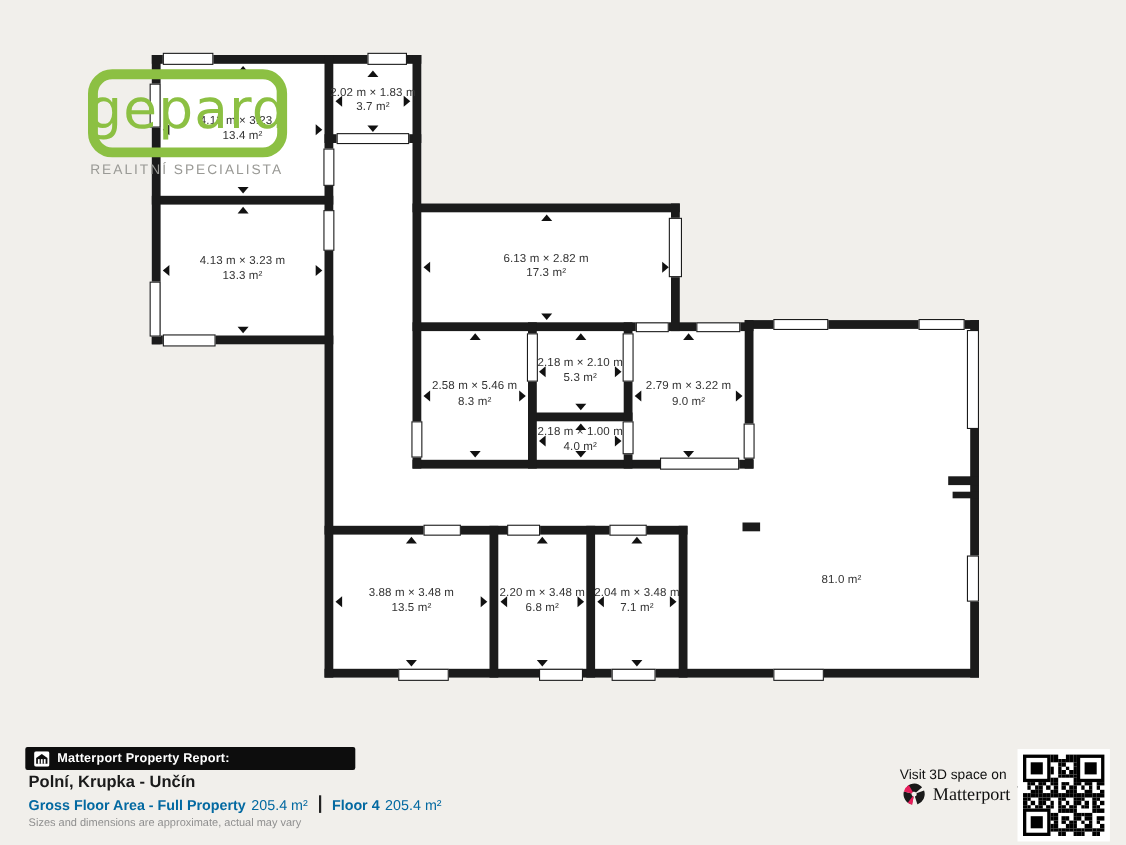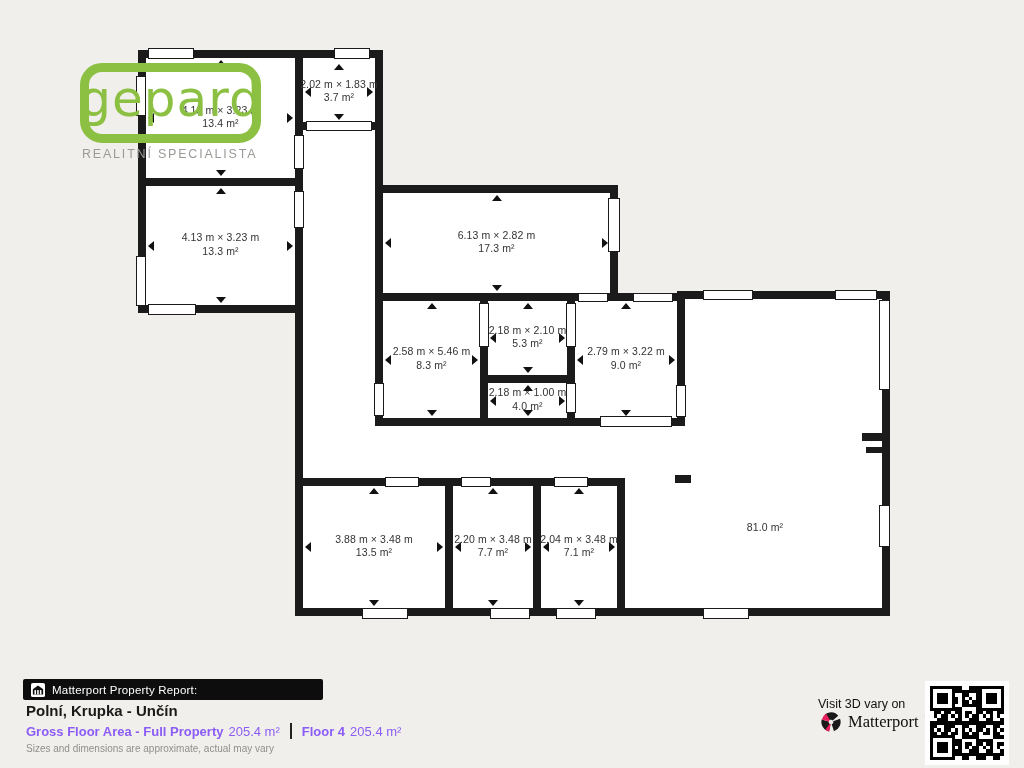--- a/index.html
+++ b/index.html
@@ -20,23 +20,23 @@
   .mk-l{top:50%;left:2px;transform:translateY(-50%);border-top:5px solid transparent;border-bottom:5px solid transparent;border-right:6px solid #111}
   .mk-r{top:50%;right:2px;transform:translateY(-50%);border-top:5px solid transparent;border-bottom:5px solid transparent;border-left:6px solid #111}
 
   
   .logo-box{position:absolute;left:80px;top:63px;width:181px;height:80px;border:9px solid #8cc043;border-radius:22px;box-sizing:border-box;display:flex;align-items:center;justify-content:center}
   .logo-word{font-family:"DejaVu Sans",sans-serif;font-size:50px;color:#8cc043;letter-spacing:1px;padding-bottom:8px}
   .logo-sub{position:absolute;left:82px;top:147px;font-size:12.5px;letter-spacing:1.8px;color:#9a9a96;font-weight:400}
 
   
   .f-bar{position:absolute;left:23px;top:679px;width:300px;height:21px;background:#0d0d0d;border-radius:2px;display:flex;align-items:center;gap:7px;padding-left:8px;box-sizing:border-box}
-  .f-bar-label{color:#fff;font-size:11.5px;font-weight:normal;letter-spacing:.2px}
+  .f-bar-label{color:#fff;font-size:11.5px;font-weight:bold;letter-spacing:.2px}
   .f-address{position:absolute;left:26px;top:702px;font-size:15px;font-weight:bold;color:#1a1a1a}
-  .f-stats{position:absolute;left:26px;top:723px;display:flex;align-items:center;font-size:13px;color:#8b5cf6}
+  .f-stats{position:absolute;left:26px;top:723px;display:flex;align-items:center;font-size:13px;color:#0369a1}
   .f-stats b{font-weight:bold}
   .f-div{width:2px;height:16px;background:#222;margin:0 10px}
   .f-disc{position:absolute;left:26px;top:743px;font-size:10px;color:#8f8f8f}
   .f-visit{position:absolute;left:818px;top:697px;font-size:12.5px;color:#111}
   .f-brand{position:absolute;left:820px;top:711px;display:flex;align-items:center;gap:6px}
   .f-brand-name{font-family:"Liberation Serif",serif;font-size:16.5px;font-weight:500;color:#101010}
   .tm{font-size:8px;color:#101010;align-self:flex-start;line-height:14px}
   #qr{position:absolute;left:925px;top:681px;width:84px;height:84px;background:#fff}
 </style>
 </head>
@@ -197,21 +197,21 @@
           <div>13.5 m²</div>
         </div>
     <div class="mk mk-t"></div>
         <div class="mk mk-b"></div>
         <div class="mk mk-l"></div>
         <div class="mk mk-r"></div>
       </div>
     <div class="room" style="left:453px;top:486px;width:80px;height:122px">
       <div class="rl">
           <div>2.20 m × 3.48 m</div>
-          <div>7.7 m²</div>
+          <div>6.8 m²</div>
         </div>
     <div class="mk mk-t"></div>
         <div class="mk mk-b"></div>
         <div class="mk mk-l"></div>
         <div class="mk mk-r"></div>
       </div>
     <div class="room" style="left:541px;top:486px;width:76px;height:122px">
       <div class="rl">
           <div>2.04 m × 3.48 m</div>
           <div>7.1 m²</div>
@@ -249,21 +249,21 @@
   <div class="f-stats">
     <b>Gross Floor Area - Full Property</b>
     <span style="margin-left:5px">205.4 m²</span>
     <span class="f-div"></span>
     <b>Floor 4</b>
     <span style="margin-left:5px">205.4 m²</span>
   </div>
 
   <div class="f-disc">Sizes and dimensions are approximate, actual may vary</div>
 
-  <div class="f-visit">Visit 3D vary on</div>
+  <div class="f-visit">Visit 3D space on</div>
   <div class="f-brand">
     <svg width="22" height="22" viewBox="0 0 24 24">
       <circle cx="12" cy="12" r="6.5" fill="none" stroke="#1a1a1a" stroke-width="8" stroke-dasharray="10.2 3.4" transform="rotate(-20 12 12)"></circle>
       <circle cx="12" cy="12" r="6.5" fill="none" stroke="#e81f5c" stroke-width="8" stroke-dasharray="5 35.8" transform="rotate(195 12 12)"></circle>
       <circle cx="12" cy="12" r="6.5" fill="none" stroke="#e81f5c" stroke-width="8" stroke-dasharray="3 37.8" transform="rotate(100 12 12)"></circle>
     </svg>
     <span class="f-brand-name">Matterport</span>
     <span class="tm">'</span>
   </div>
 

